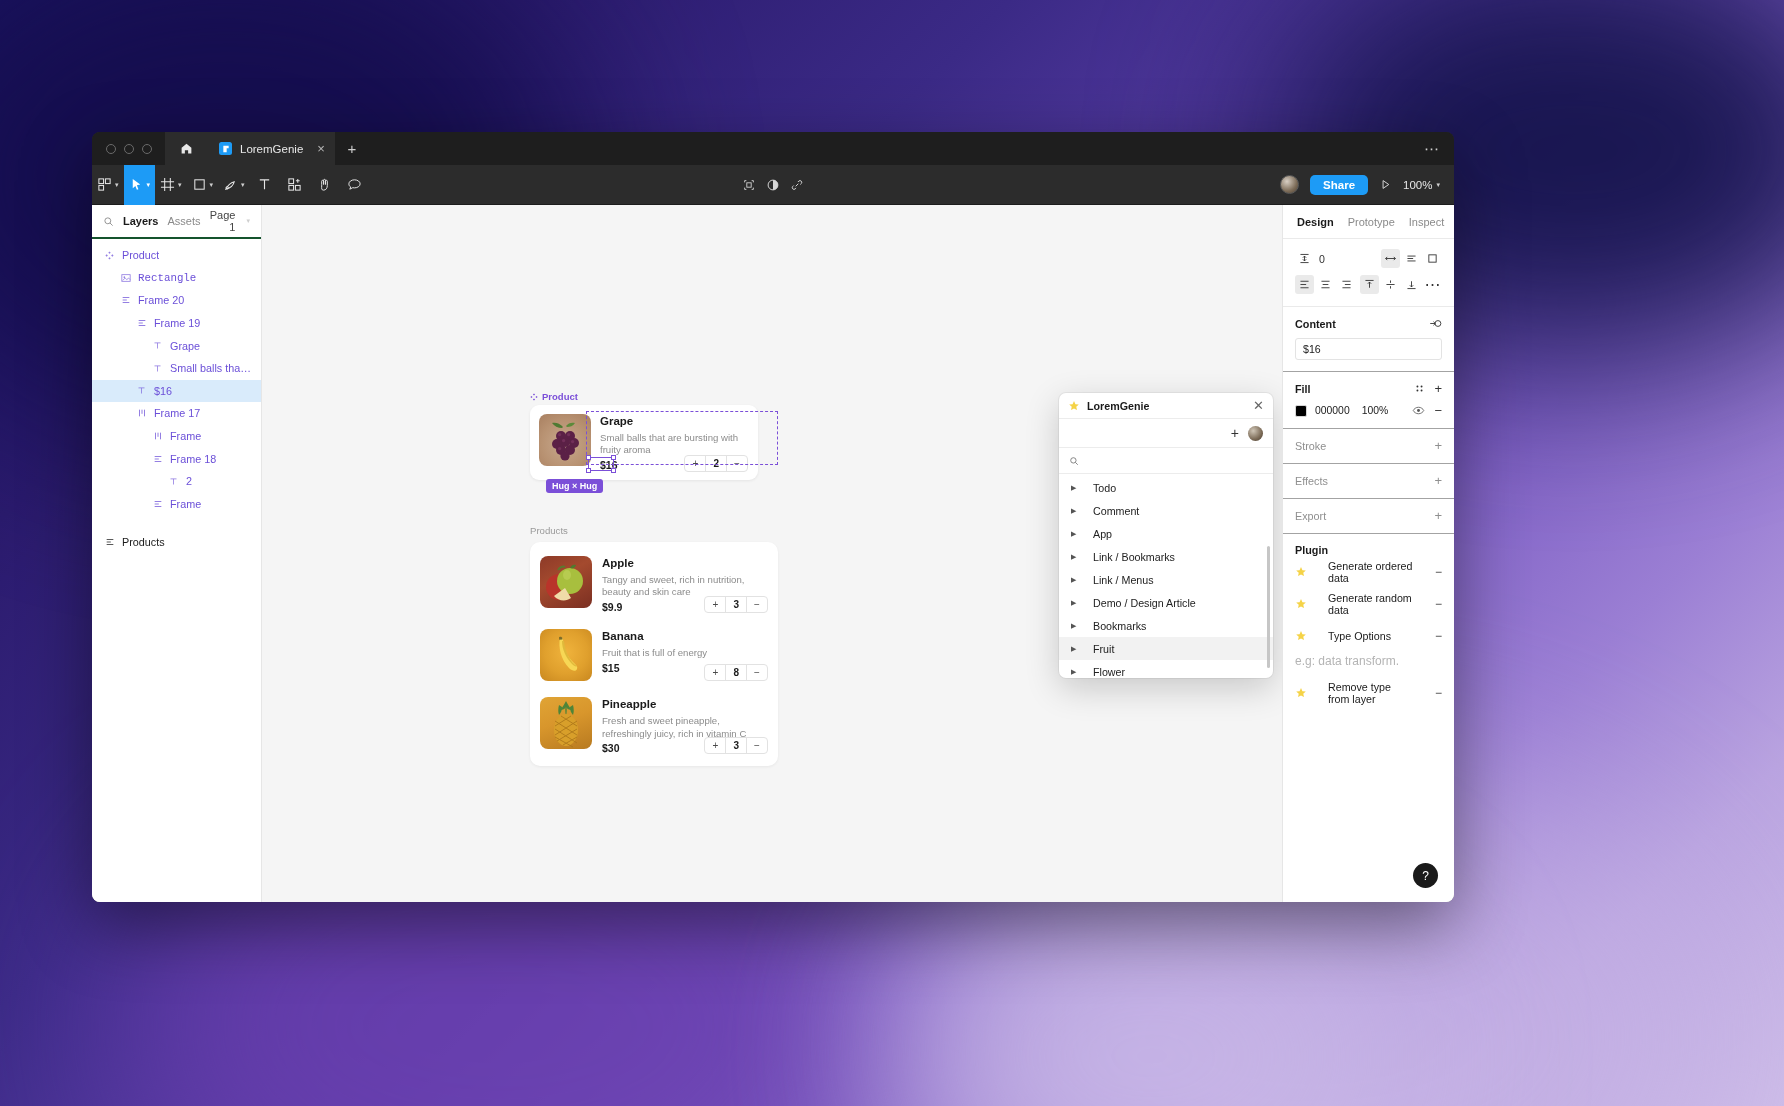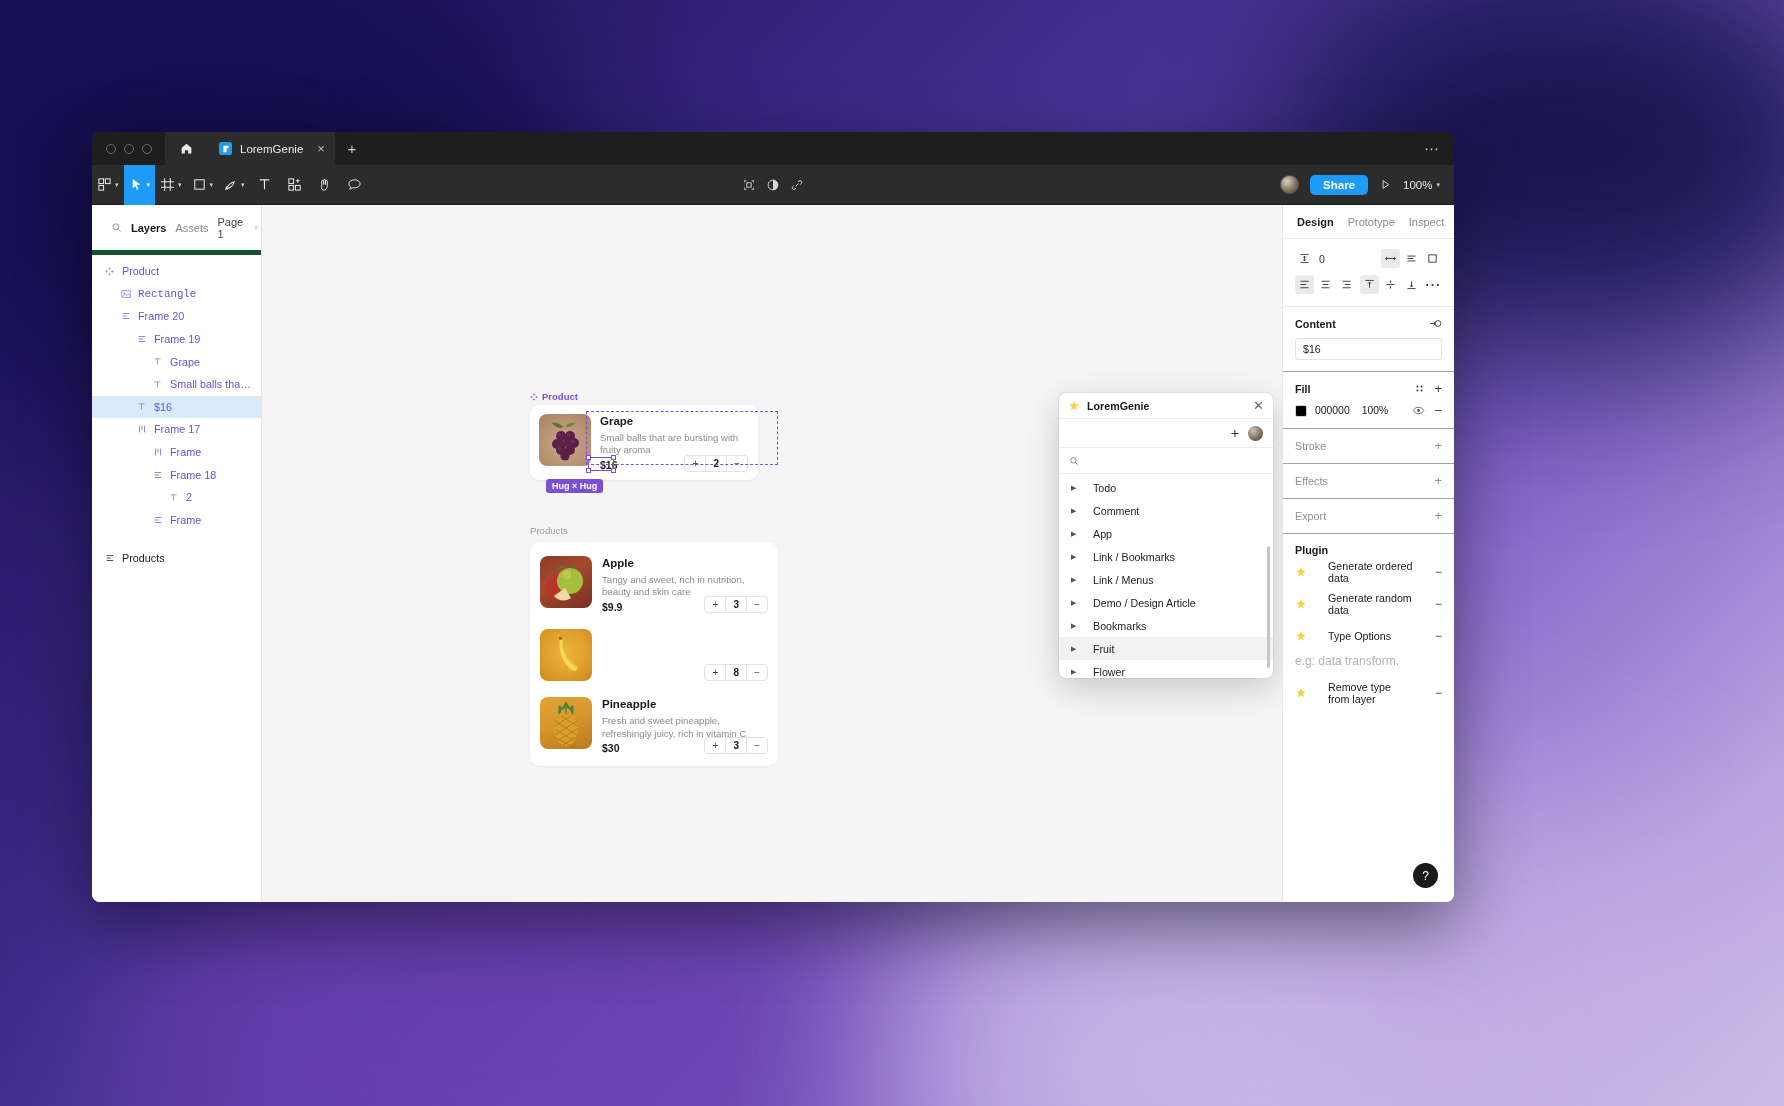--- a/index.html
+++ b/index.html
@@ -76,26 +76,26 @@
 
   
   .appbody { flex: 1 1 auto; display: flex; min-height: 0; background: #f5f5f5; }
 
   
   .leftpanel {
     width: 170px; background: #ffffff; border-right: 1px solid #e6e6e6;
     display: flex; flex-direction: column; flex: 0 0 auto;
   }
   .lp-head {
-    height: 50px; display: flex; align-items: center; gap: 9px; padding: 0 19px;
-    border-bottom: 5px solid #14532d; flex: 0 0 auto;
+    height: 34px; display: flex; align-items: center; gap: 9px; padding: 0 11px;
+    border-bottom: 2px solid #14532d; flex: 0 0 auto;
   }
   .lp-tab { font-size: 11px; color: #8a8a8a; cursor: pointer; }
   .lp-tab.sel { color: #1a1a1a; font-weight: 700; }
-  .lp-page { margin-left: auto; font-size: 11px; color: #444; display: flex; align-items: center; gap: 10px; }
+  .lp-page { margin-left: auto; font-size: 11px; color: #444; display: flex; align-items: center; gap: 10px; text-align: right; }
   .layers { padding-top: 5px; overflow: hidden; }
   .layer {
     height: 22.6px; display: flex; align-items: center; gap: 6px; font-size: 10.8px;
     color: #6b4fd8; padding-right: 8px; cursor: default; white-space: nowrap;
   }
   .layer.sel { background: #d9ebfb; }
   .layer.black { color: #1a1a1a; }
   .layer .gl { width: 13px; display: flex; align-items: center; justify-content: center; flex: 0 0 auto; opacity: .72; }
   .lname { overflow: hidden; text-overflow: ellipsis; }
 
@@ -594,20 +594,25 @@
               </div>
             </div>
             <div class="prow">
               <div class="thumb th-banana">
                 <svg width="52" height="52" viewBox="0 0 52 52">
                   <path d="M20 9c-2 9 1 22 9 30 3 3 7 4 8 1 1-2-1-4-3-6-7-6-11-16-11-24-1-2-3-2-3-1z" fill="#f7d755"></path>
                   <path d="M22 12c0 8 4 17 10 23 2 2 4 3 5 2-6-3-12-14-13-25z" fill="#e0b93b"></path>
                   <path d="M19 8.5c0-1 3-1 3.3.5l.2 1.5-3.3.3z" fill="#7d6b28"></path>
                 </svg>
               </div>
+              <div class="prow-info">
+                <div class="p-title">Banana</div>
+                <div class="p-desc">Fruit that is full of energy</div>
+                <div class="p-price">$15</div>
+              </div>
               <div class="stepper prow-step">
                 <div>+</div>
                 <div class="mid">8</div>
                 <div>−</div>
               </div>
             </div>
             <div class="prow">
               <div class="thumb th-pine">
                 <svg width="52" height="52" viewBox="0 0 52 52">
                   <g fill="#4e8538">

